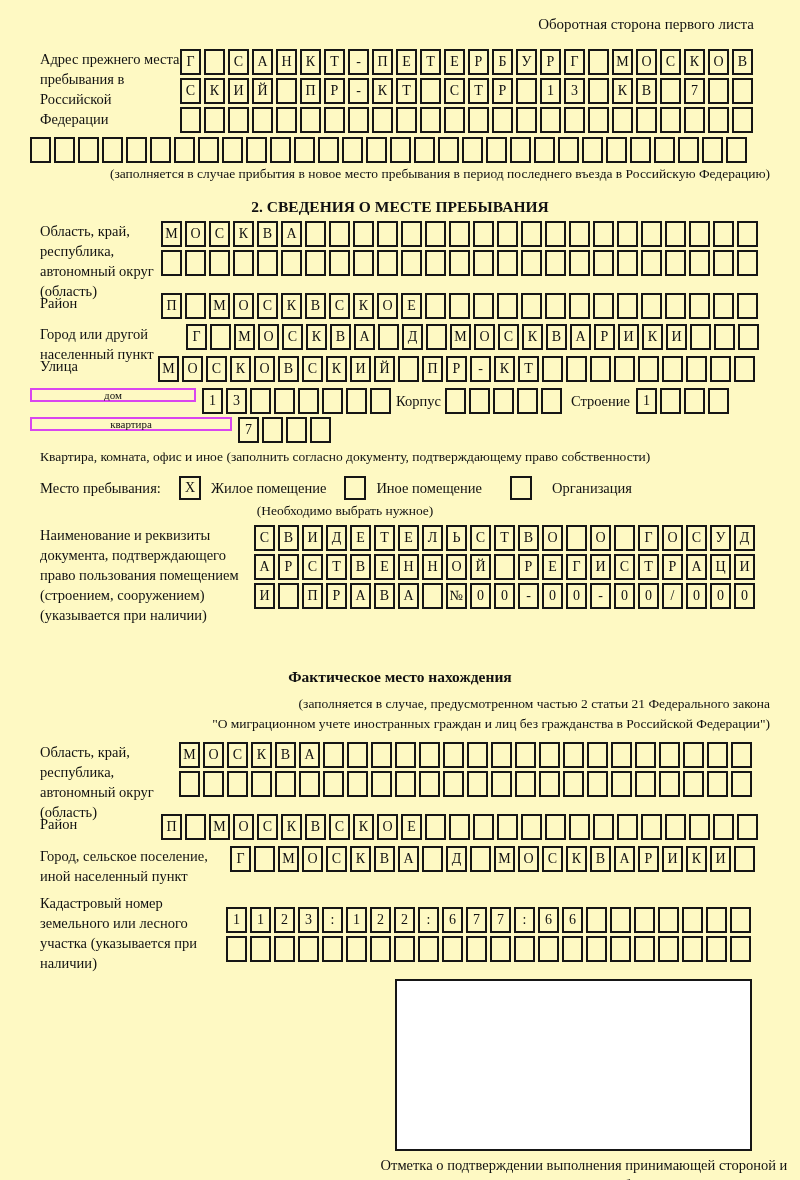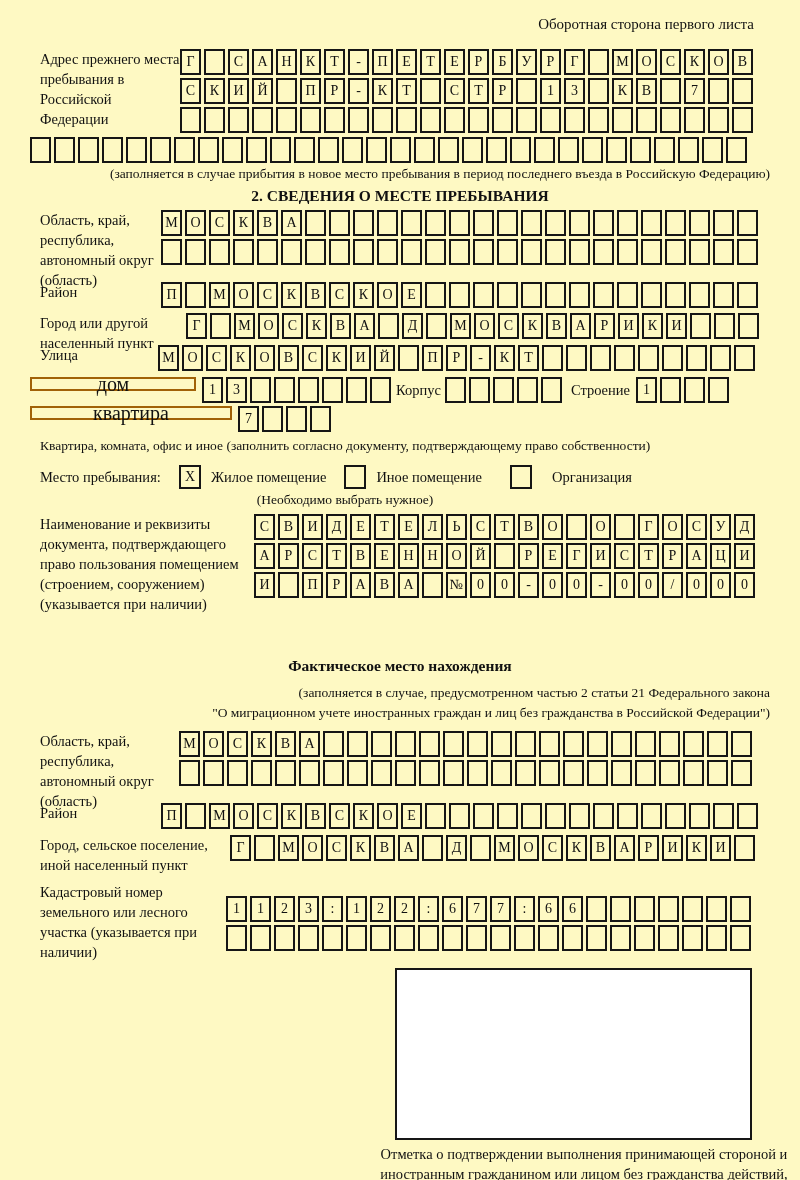--- a/index.html
+++ b/index.html
@@ -33,23 +33,23 @@
   .boxrow{display:flex; height:27px; margin-bottom:2px;}
   .cell{
     flex:0 0 auto; display:inline-flex; align-items:center; justify-content:center;
     width:17px;height:22px; border:2px solid #161616; margin-right:3px;
     font-size:14px;
   }
   .note{ font-size:13.5px; }
   .note-center{ text-align:right; }
   .sect-title{ text-align:center; font-weight:bold; font-size:15.5px; }
   .widebox{
-    box-sizing:border-box; border:2px solid #a16207; height:14px;
+    box-sizing:border-box; border:2px solid #d946ef; height:14px;
     display:inline-flex; align-items:center; justify-content:center;
-    font-size:20px; flex:0 0 auto;
+    font-size:11px; flex:0 0 auto;
   }
   .dom-box{width:166px;}
   .kv-box{width:202px;}
   .inline-lbl{font-size:14.5px; line-height:27px; flex:0 0 auto;}
   .chk{
     box-sizing:border-box; width:22px;height:24px;border:2px solid #161616;
     display:inline-flex;align-items:center;justify-content:center;
     font-size:14px; flex:0 0 auto;
   }
   .mesto-row{display:flex; align-items:center; height:26px; margin-top:10px;}
@@ -179,21 +179,21 @@
       <span class="cell"></span>
       <span class="cell"></span>
       <span class="cell"></span>
       <span class="cell"></span>
       <span class="cell"></span>
       <span class="cell"></span>
       <span class="cell"></span>
     </div>
   <div class="note note-center" style="margin-top:2px;">(заполняется в случае прибытия в новое место пребывания в период последнего въезда в Российскую Федерацию)</div>
 
-  <div class="sect-title" style="margin-top:5px;margin-bottom:5px;">2. СВЕДЕНИЯ О МЕСТЕ ПРЕБЫВАНИЯ</div>
+  <div class="sect-title" style="margin-top:16px;margin-bottom:5px;">2. СВЕДЕНИЯ О МЕСТЕ ПРЕБЫВАНИЯ</div>
 
   <div class="field fixh58">
     <div class="flabel w-obl1">Область, край, республика, автономный округ (область)</div>
     <div class="rows">
       <div class="boxrow">
           <span class="cell">М</span>
           <span class="cell">О</span>
           <span class="cell">С</span>
           <span class="cell">К</span>
           <span class="cell">В</span>

